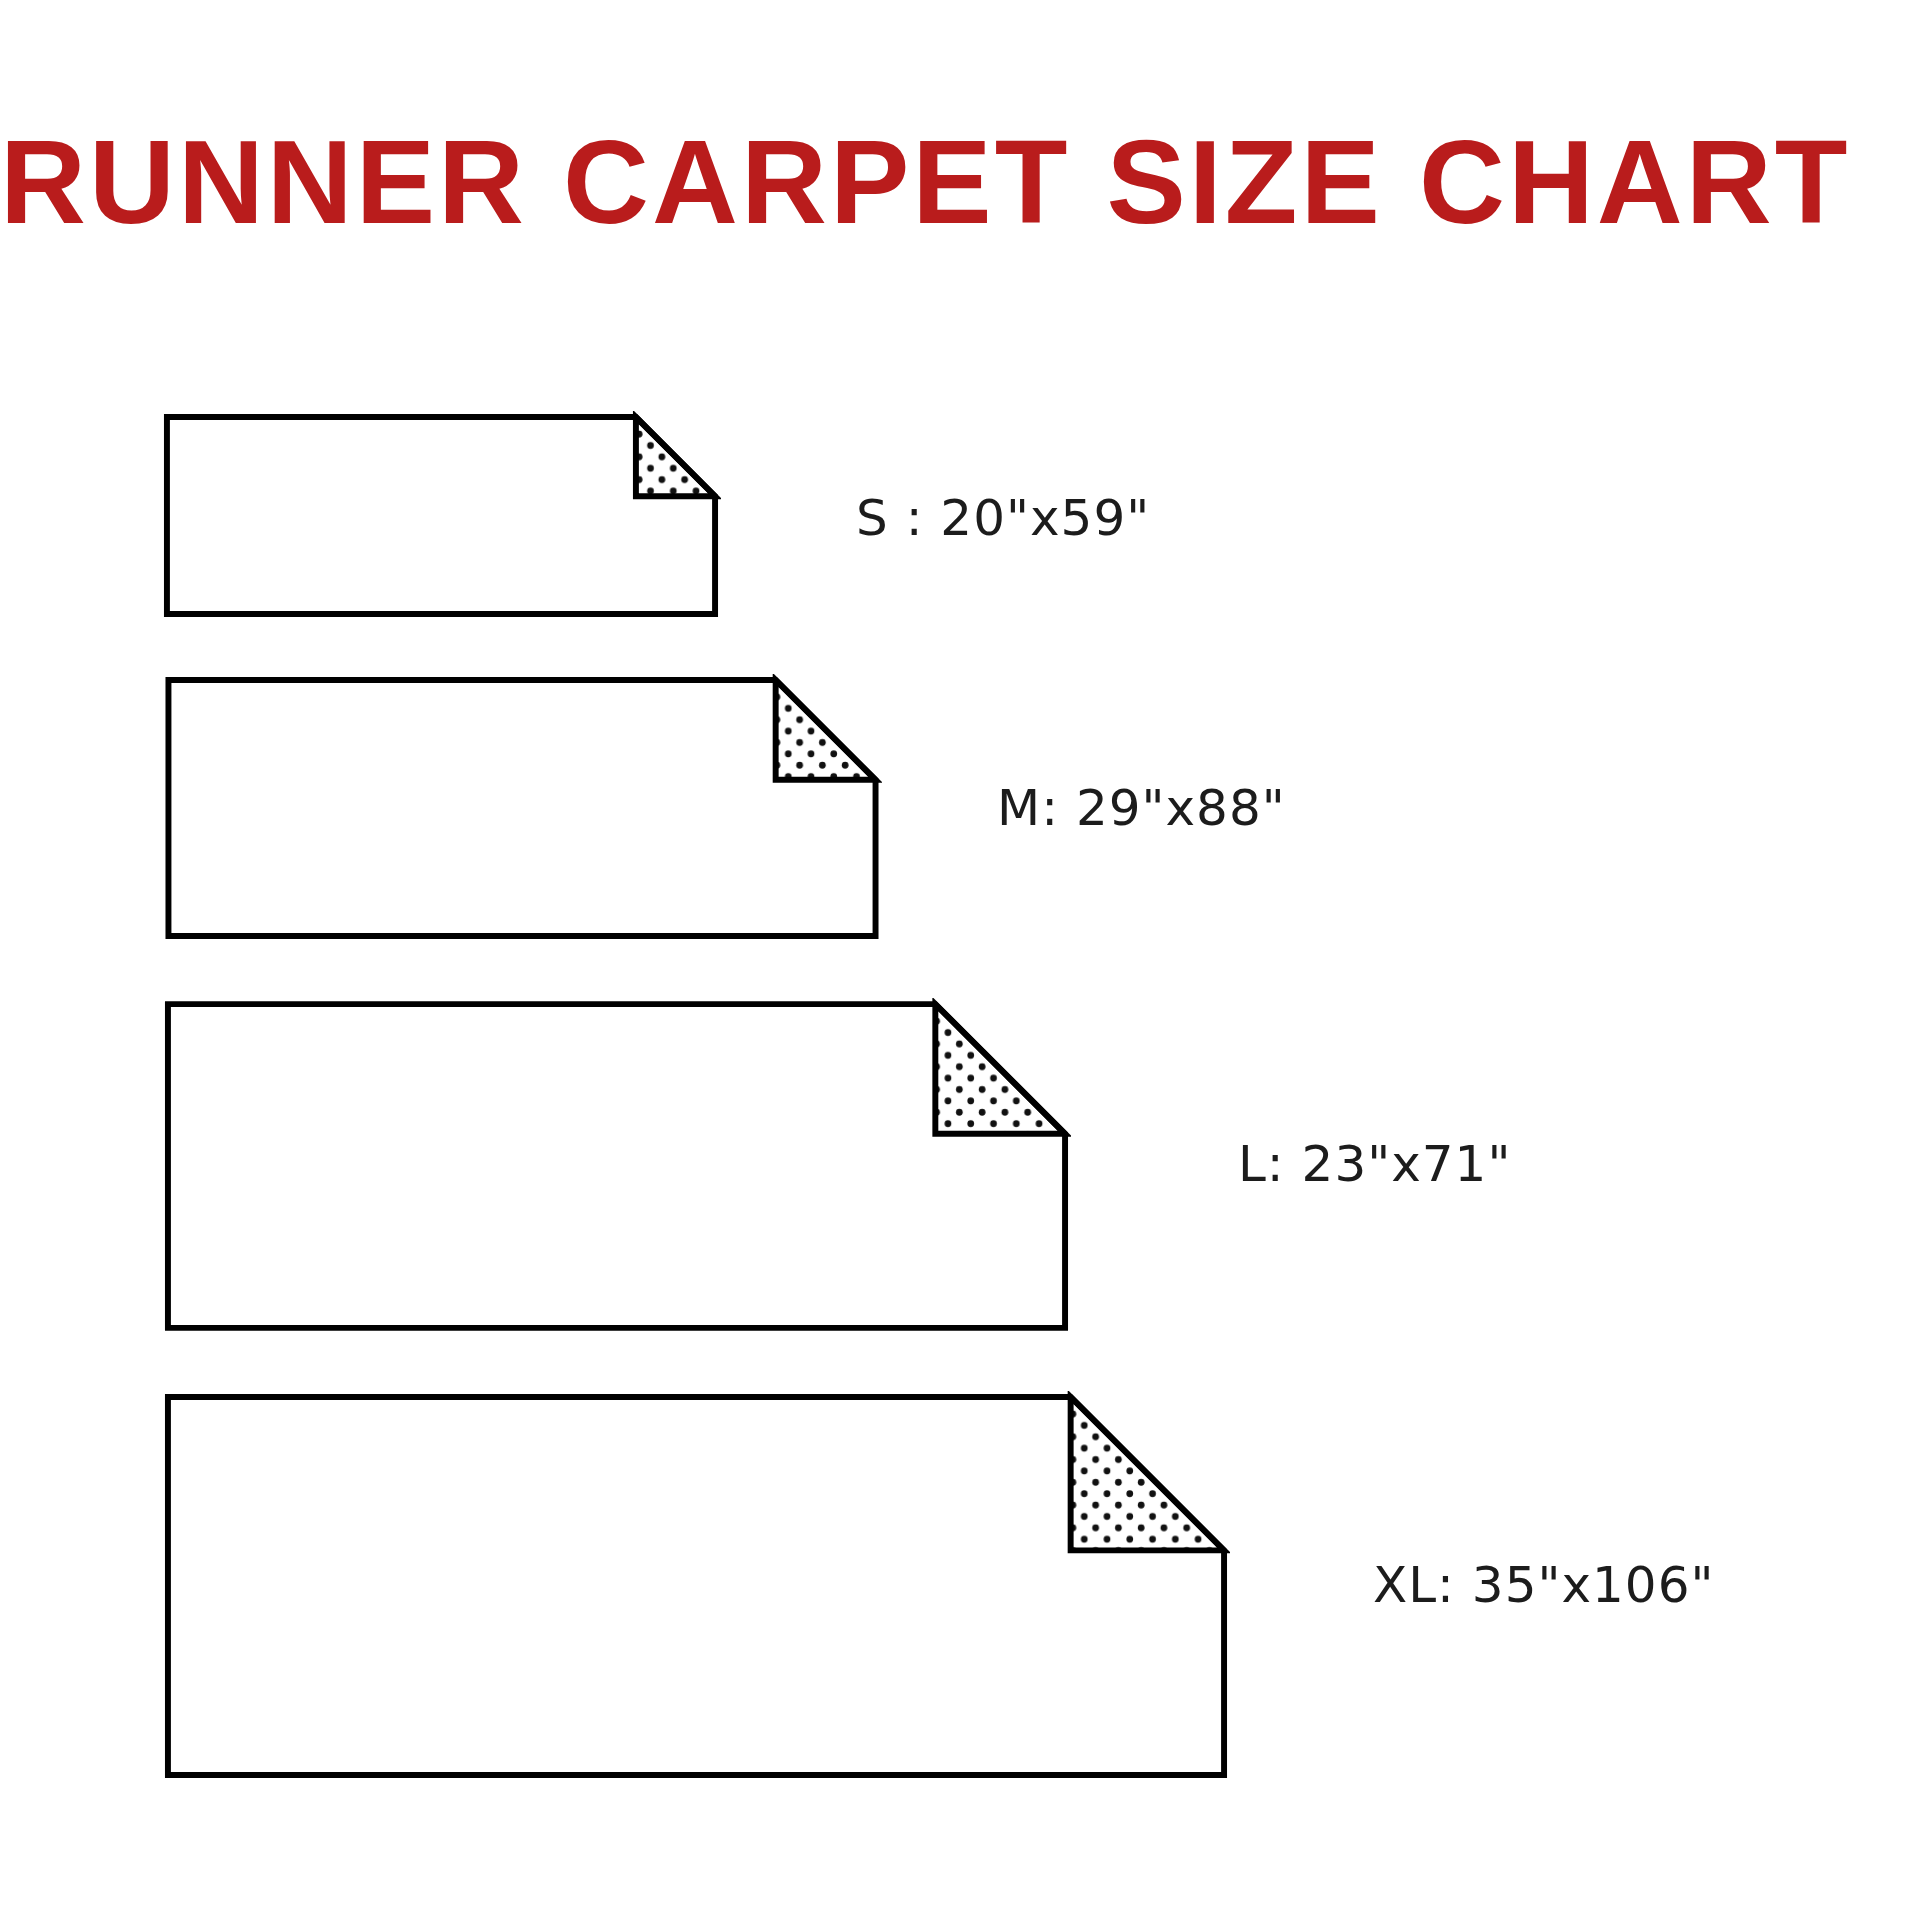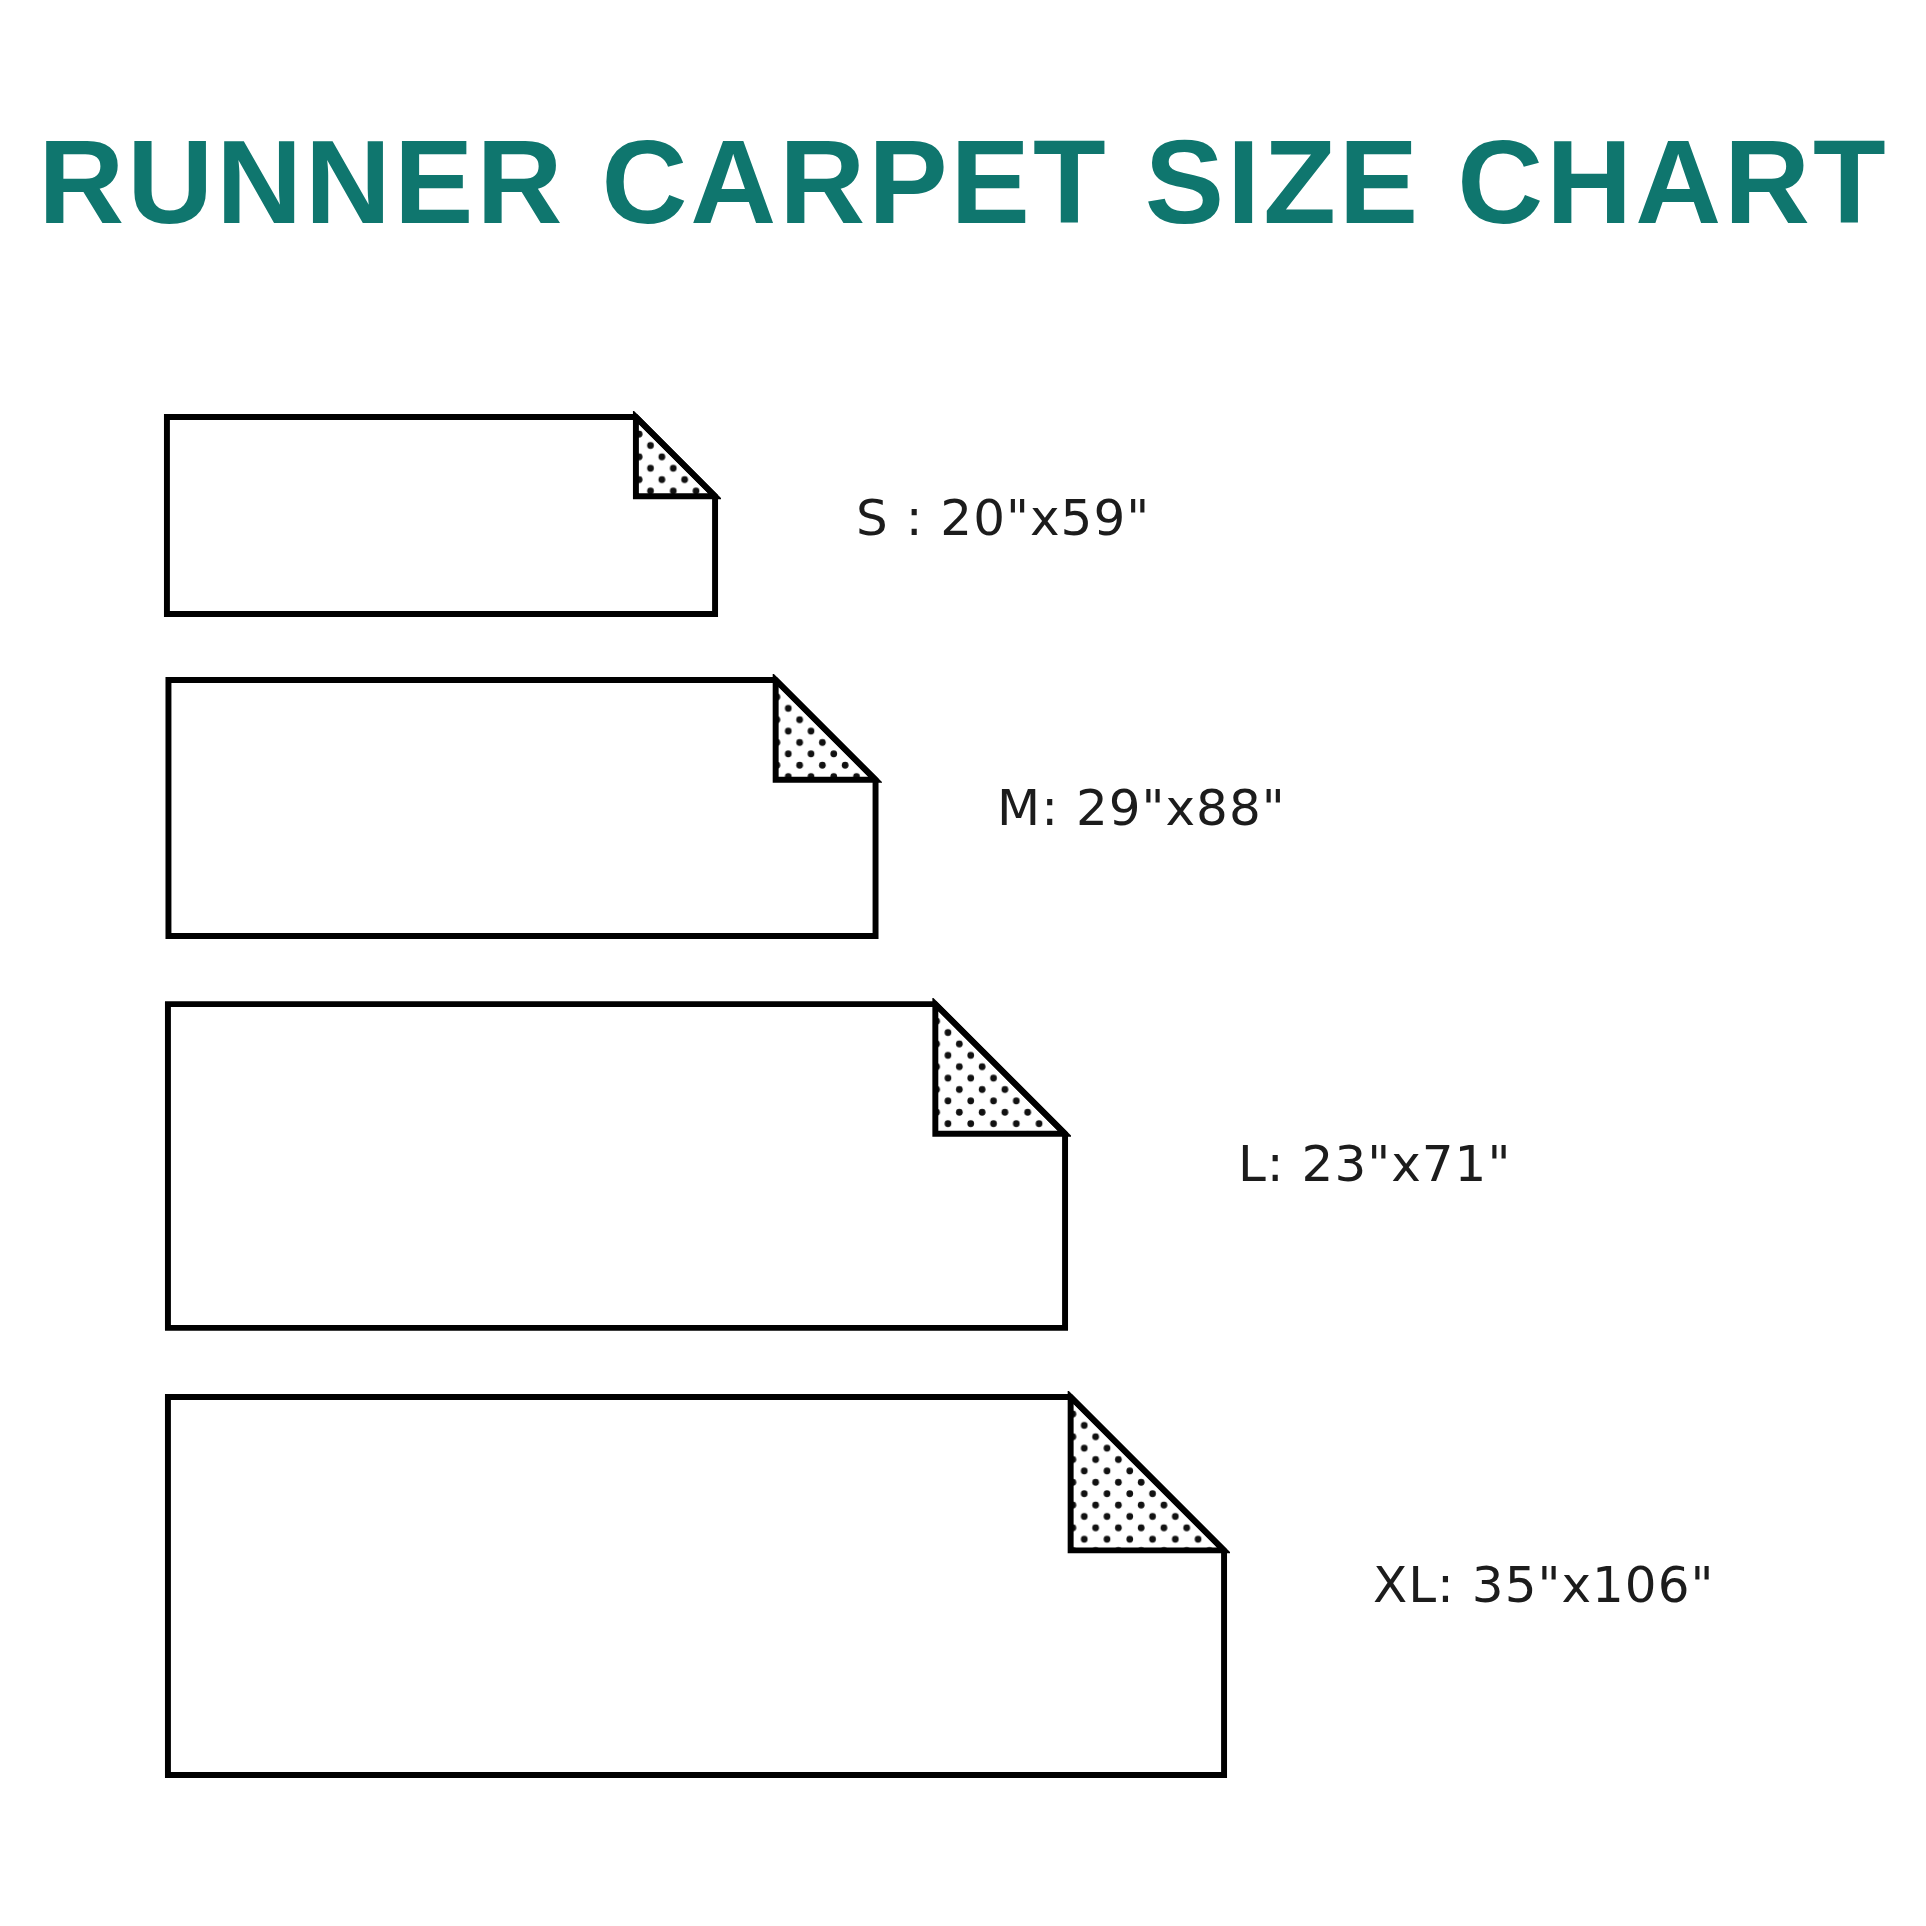--- a/index.html
+++ b/index.html
@@ -10,27 +10,27 @@
     background:#ffffff;
     overflow:hidden;
     font-family:"Liberation Sans", sans-serif;
   }
   .page-title{
     position:absolute;
     top:117px;
     left:0;
     width:100%;
     margin:0;
-    text-align:center;
+    text-align:left;
     font-family:"Liberation Sans", sans-serif;
     font-weight:bold;
     font-size:119px;
     line-height:1.1;
     letter-spacing:3px;
-    color:#0f766e;
+    color:#b91c1c;
     white-space:nowrap;
   }
   .shape-slot{
     position:absolute;
   }
   .shape-slot svg{display:block;}
   .size-label{
     position:absolute;
     transform:translateY(-54%);
     font-family:"DejaVu Sans", "Liberation Sans", sans-serif;

